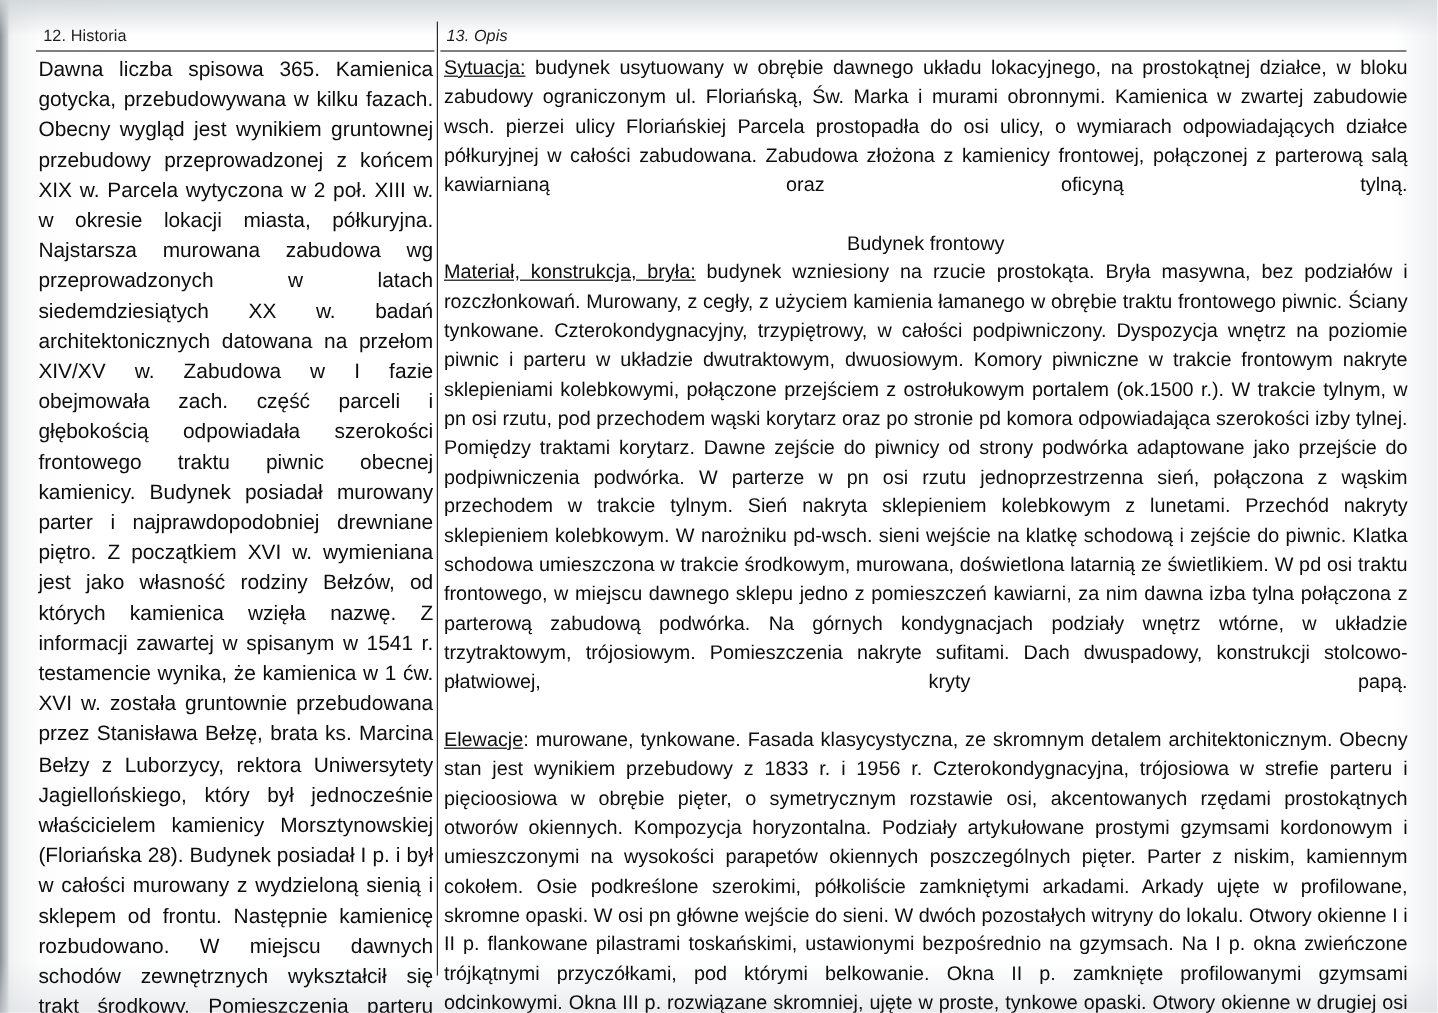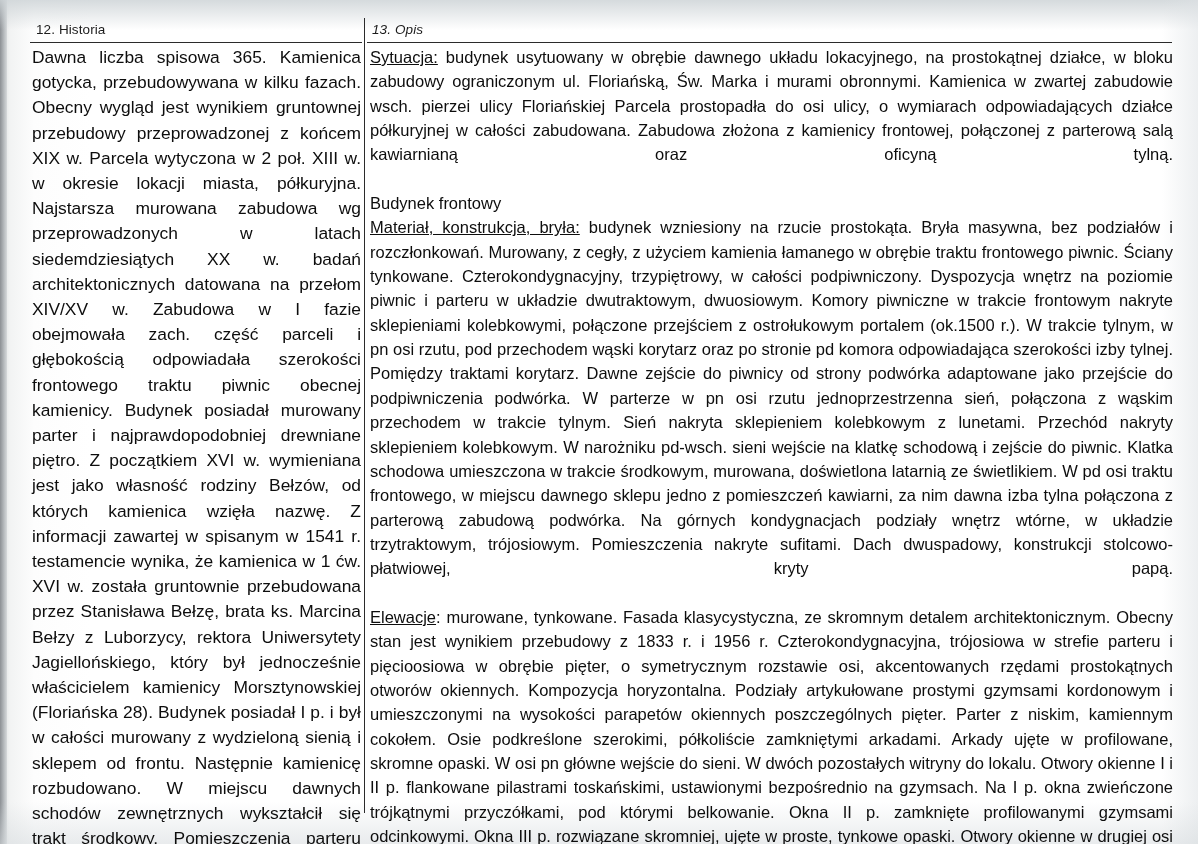--- a/index.html
+++ b/index.html
@@ -107,21 +107,21 @@
     top: 45px;
     width: 803px;
     font-size: 16.5px;
     line-height: 24.35px;
   }
 
   .para {
     margin: 0;
     text-align: justify;
   }
-  .para.flush { text-align: left; }
+  .para.flush { text-align: center; }
 
   
   .para::after {
     content: "";
     display: inline-block;
     width: 100%;
   }
   .para.no-stretch::after { content: none; }
 
   .lead { text-decoration: underline; margin-top: 19px; }

